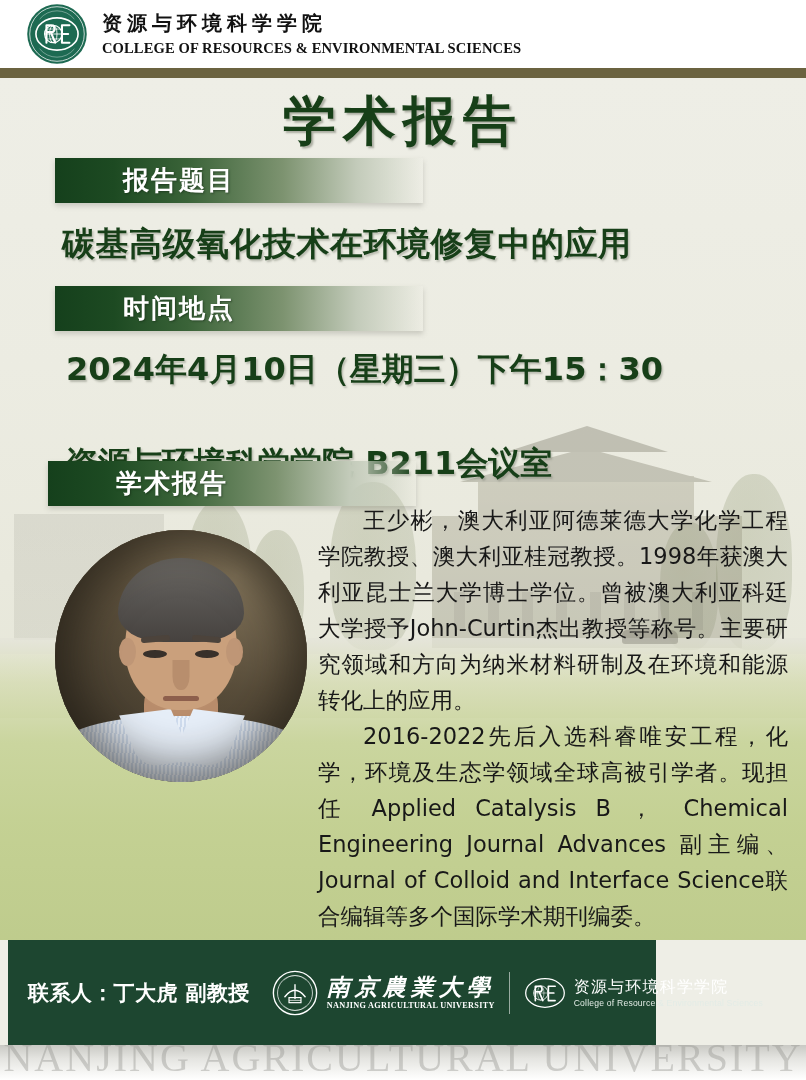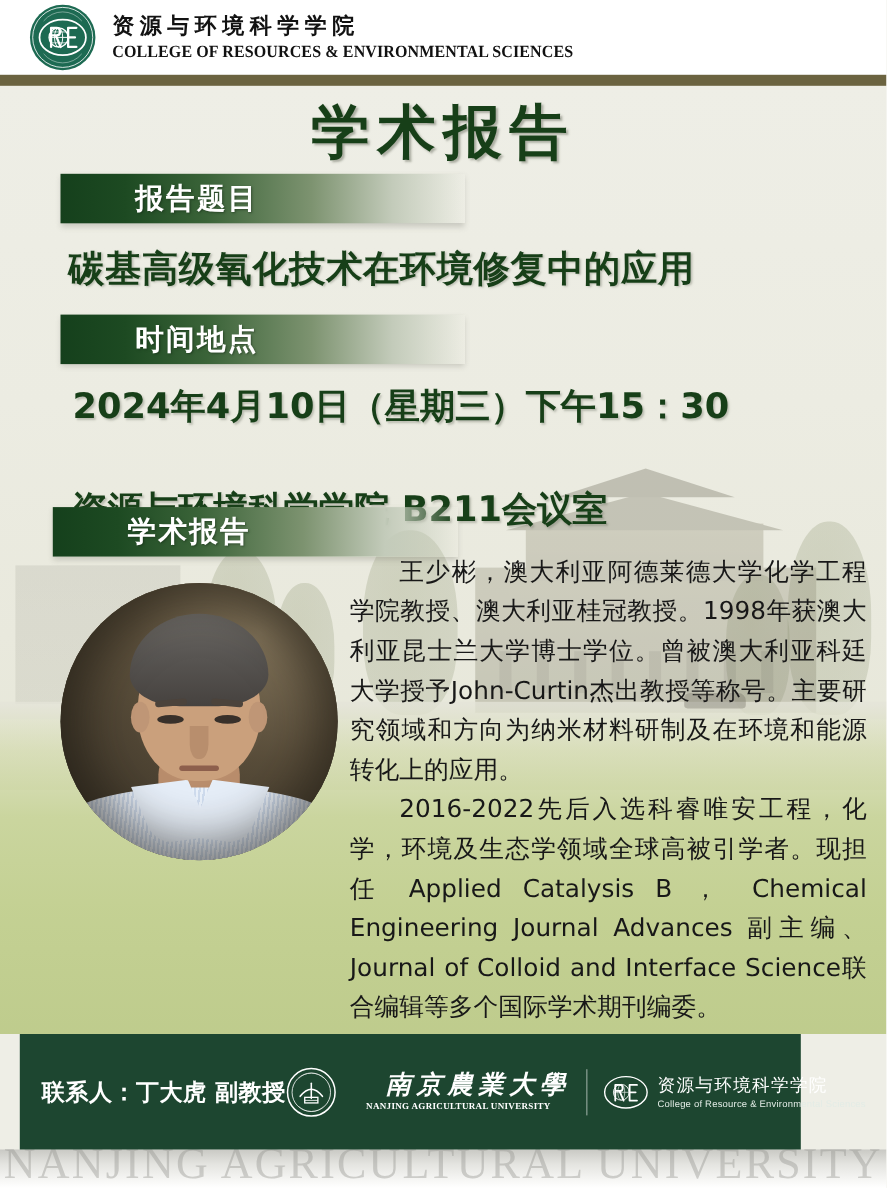--- a/index.html
+++ b/index.html
@@ -348,27 +348,28 @@
     text-justify: inter-ideograph;
   }
   .bio p {
     margin: 0;
     text-indent: 2em;
   }
 
   
   .footer {
     position: absolute;
-    left: 18px; top: 940px;
-    width: 710px;
+    left: 8px; top: 940px;
+    width: 648px;
     height: 105px;
     background: #1d4630;
     z-index: 40;
     display: flex;
     align-items: center;
+    gap: 22px;
   }
   .contact {
     margin-left: 20px;
     display: flex;
     flex-direction: column;
     gap: 11px;
   }
   .contact div {
     font-family: "DejaVu Sans", sans-serif;
     font-size: 21px;
@@ -389,21 +390,20 @@
   .njau-words { display: flex; flex-direction: column; align-items: center; }
   .njau-cn {
     font-family: "DejaVu Serif", serif;
     font-size: 23px;
     font-weight: bold;
     color: #ffffff;
     letter-spacing: 5px;
     font-style: italic;
     line-height: 1.05;
     white-space: nowrap;
-    margin-left: 36px;
   }
   .njau-en {
     font-family: "Liberation Serif", serif;
     font-size: 8.2px;
     font-weight: bold;
     color: #ffffff;
     letter-spacing: 0.3px;
     margin-top: 2px;
     white-space: nowrap;
   }

